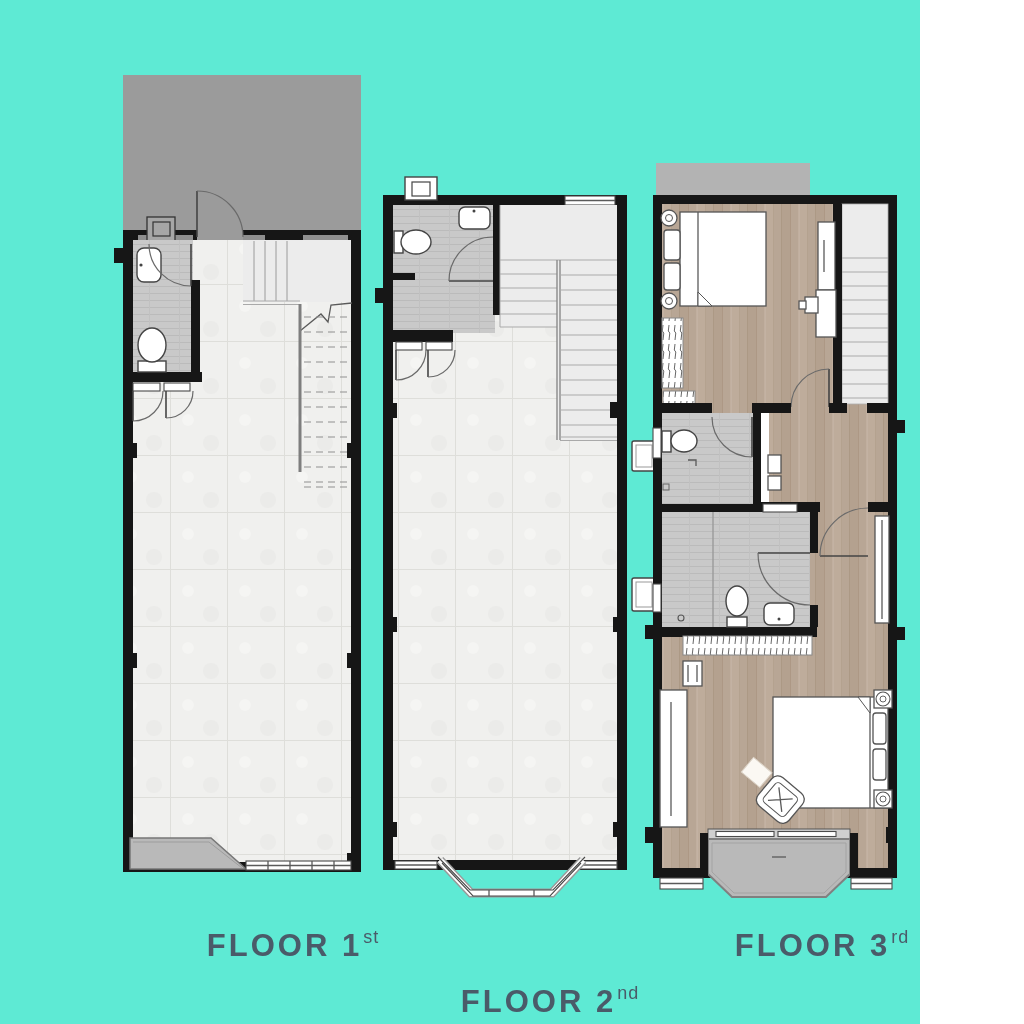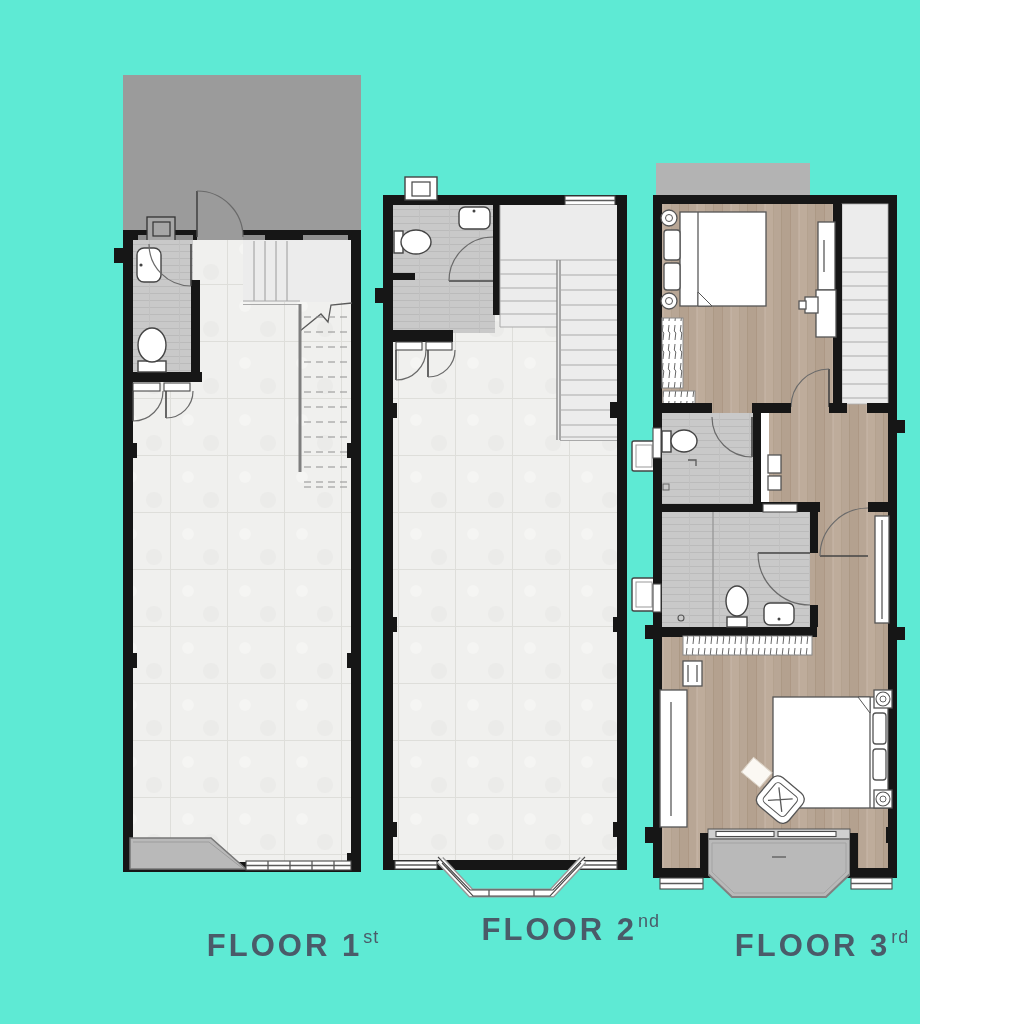--- a/index.html
+++ b/index.html
@@ -380,20 +380,20 @@
       <rect x="897" y="627" width="8" height="13" class="w"></rect>
       <rect x="886" y="827" width="11" height="16" class="w"></rect>
       <rect x="897" y="420" width="8" height="13" class="w"></rect>
     </g>
   </g>
 </svg>
 
   <div class="floor-label" style="left:183px;top:928px;">
     <span>FLOOR</span>&nbsp;<span>1</span><sup>st</sup>
   </div>
-  <div class="floor-label" style="left:440px;top:912px;text-align:right;">
+  <div class="floor-label" style="left:440px;top:984px;">
     <span>FLOOR</span>&nbsp;<span>2</span><sup>nd</sup>
   </div>
   <div class="floor-label" style="left:712px;top:928px;">
     <span>FLOOR</span>&nbsp;<span>3</span><sup>rd</sup>
   </div>
 
 </div>
 
 </body></html>

